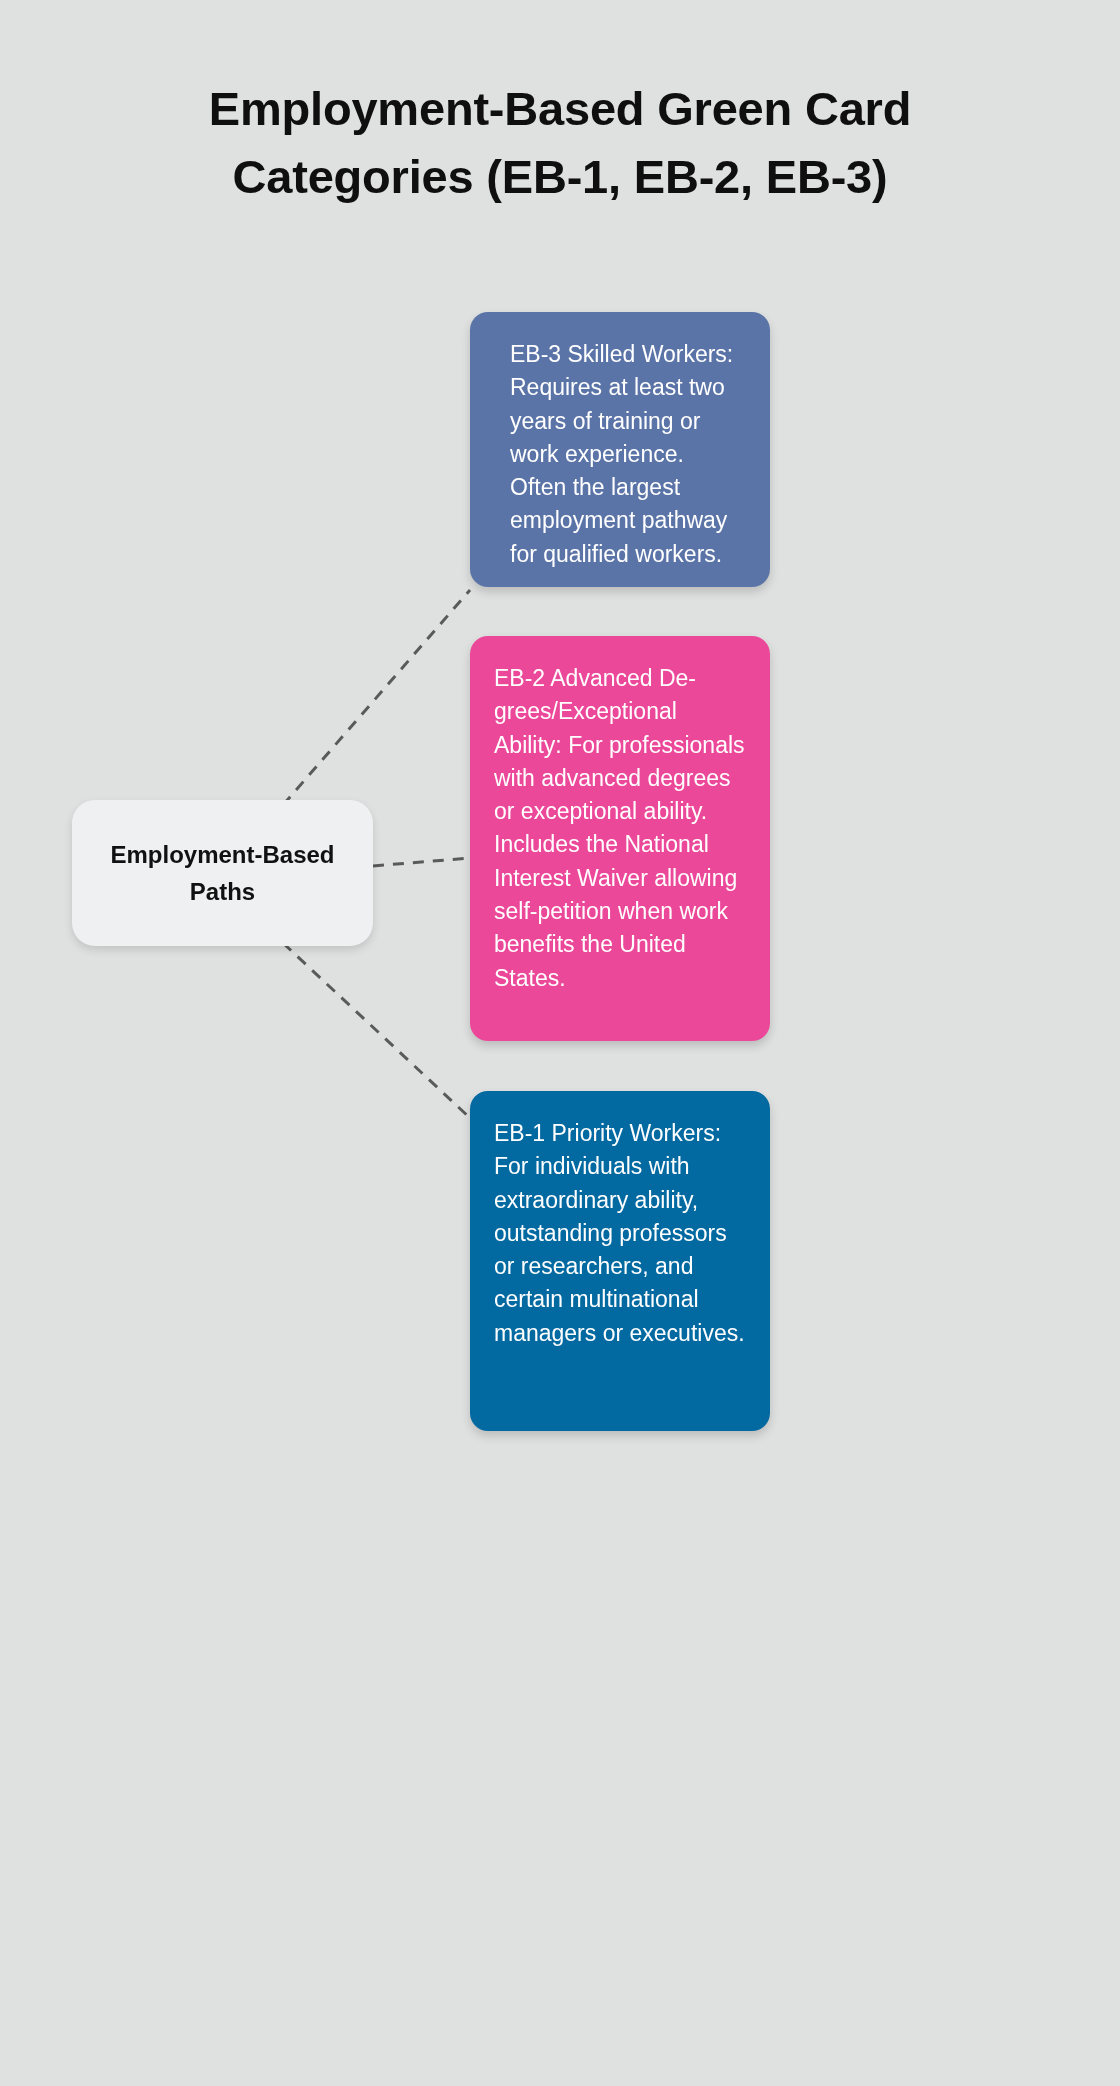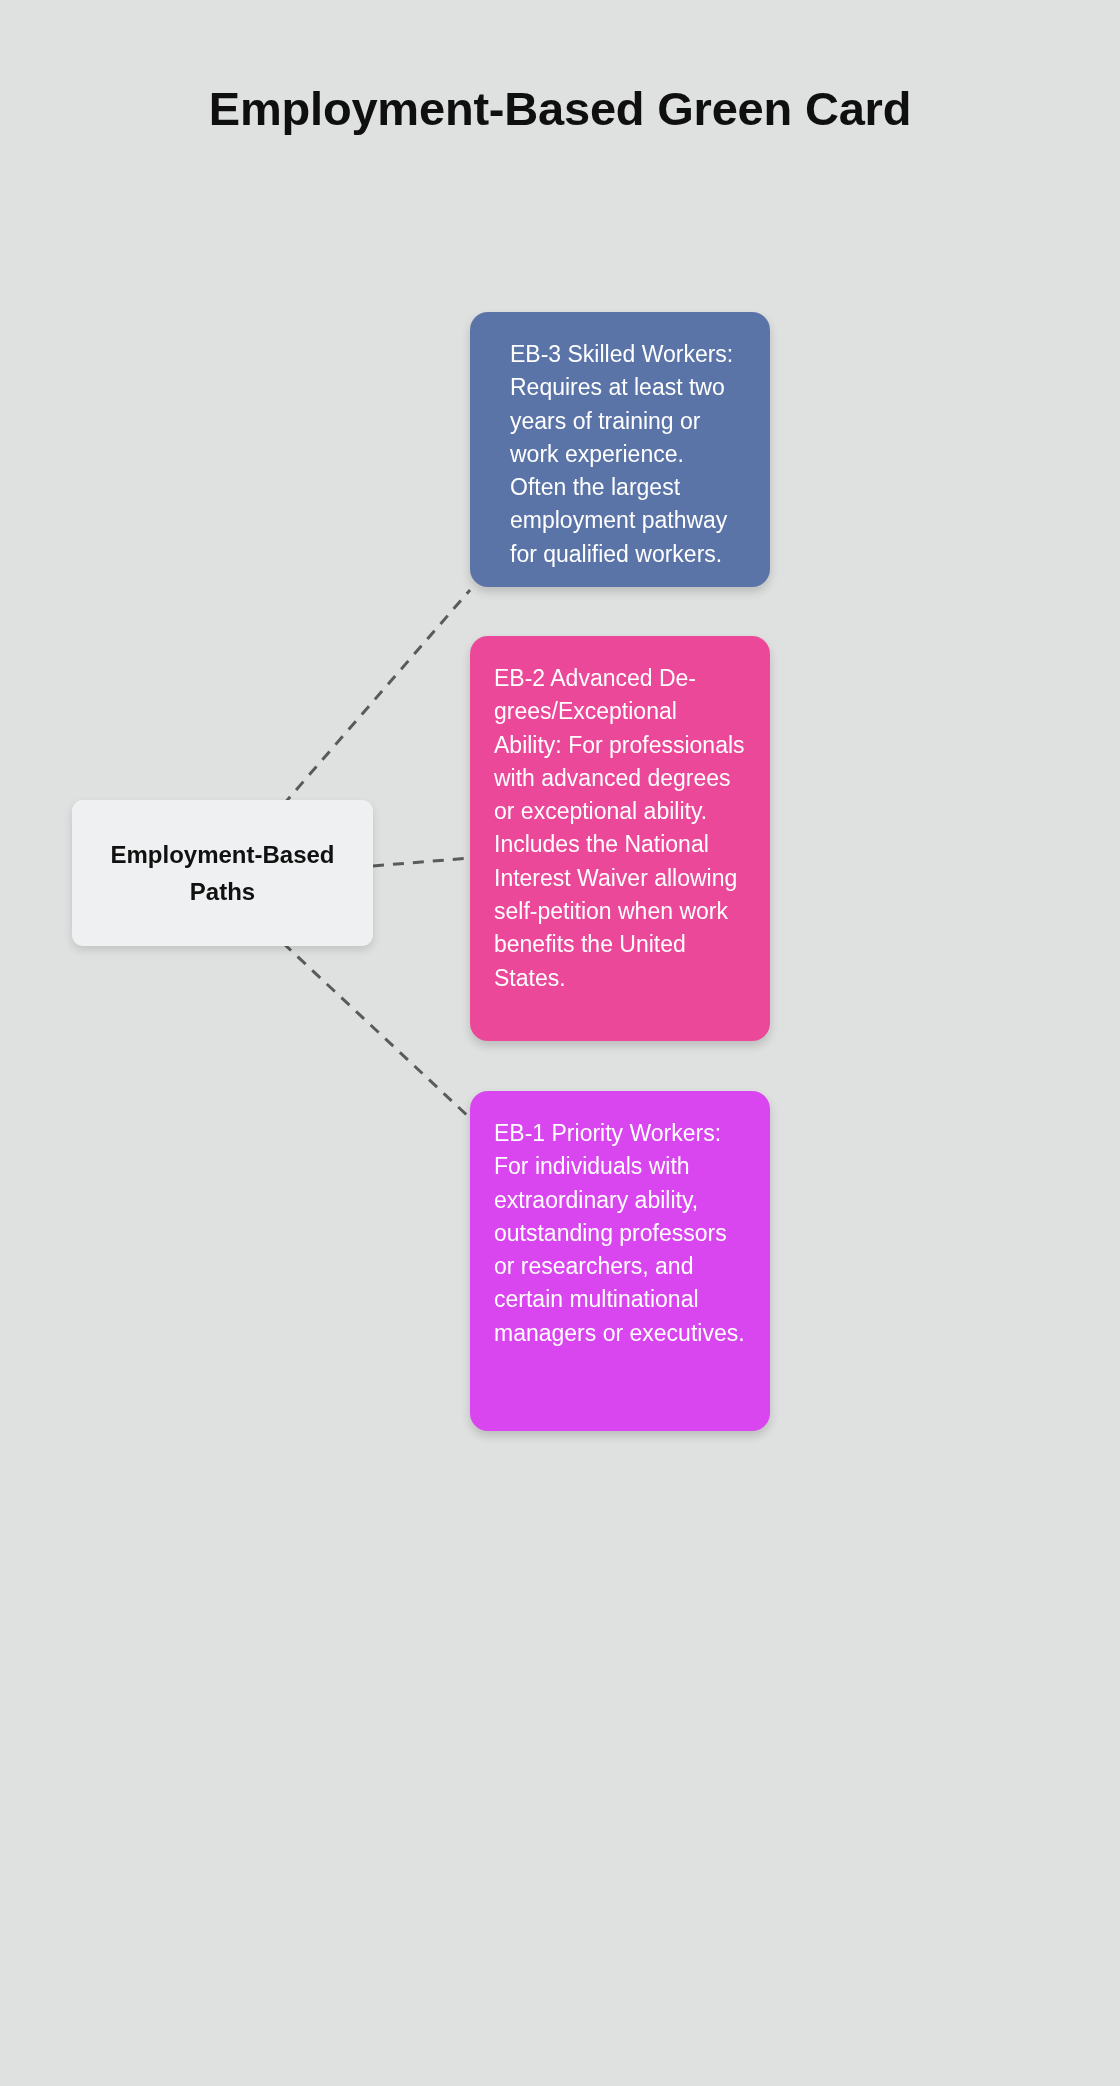--- a/index.html
+++ b/index.html
@@ -48,21 +48,21 @@
   }
 
   
   #root-node {
     position: absolute;
     left: 72px;
     top: 800px;
     width: 301px;
     height: 146px;
     background: #eef0f1;
-    border-radius: 11px;
+    border-radius: 23px;
     box-shadow: 0 4px 9px rgba(0,0,0,0.13);
     display: flex;
     align-items: center;
     justify-content: center;
   }
   #root-node .root-label {
     font-size: 24px;
     line-height: 37px;
     font-weight: bold;
     color: #111111;
@@ -96,37 +96,38 @@
   #card-eb2 { top: 636px; height: 405px; }
   #card-eb1 { top: 1091px; height: 340px; }
 </style>
 </head>
 <body style="background: rgb(223, 225, 224);">
 
 <div id="canvas">
 
   <div id="title">
     <span class="tline">Employment-Based Green Card</span>
+    <span class="tline">Categories (EB-1, EB-2, EB-3)</span>
   </div>
 
   <svg id="connectors" viewBox="0 0 1120 2086" xmlns="http://www.w3.org/2000/svg">
     <line x1="283" y1="805" x2="470" y2="590" stroke="#5a5a5a" stroke-width="3" stroke-dasharray="11 9" fill="none"></line>
     <line x1="373" y1="866" x2="470" y2="858" stroke="#5a5a5a" stroke-width="3" stroke-dasharray="11 9" fill="none"></line>
     <line x1="283" y1="943" x2="470" y2="1118" stroke="#5a5a5a" stroke-width="3" stroke-dasharray="11 9" fill="none"></line>
   </svg>
 
   <div id="root-node" style="background: rgb(238, 240, 241);">
     <div class="root-label" style="color: rgb(17, 17, 17);">Employment-Based Paths</div>
   </div>
 
   <div class="branch-card" id="card-eb3" style="background: rgb(91, 116, 168);">
     <div class="card-text" style="color: rgb(255, 255, 255);">EB-3 Skilled Workers: Requires at least two years of training or work experience. Often the largest employment pathway for qualified workers.</div>
   </div>
 
   <div class="branch-card" id="card-eb2" style="background: #ec4899;">
     <div class="card-text" style="color: rgb(255, 255, 255);">EB-2 Advanced De­grees/Exceptional Ability: For professionals with advanced degrees or exceptional ability. Includes the National Interest Waiver allowing self-petition when work benefits the United States.</div>
   </div>
 
-  <div class="branch-card" id="card-eb1" style="background: #d946ef;">
+  <div class="branch-card" id="card-eb1" style="background: #0369a1;">
     <div class="card-text" style="color: rgb(255, 255, 255);">EB-1 Priority Workers: For individuals with extraordinary ability, outstanding professors or researchers, and certain multinational managers or executives.</div>
   </div>
 
 </div>
 
 </body></html>

